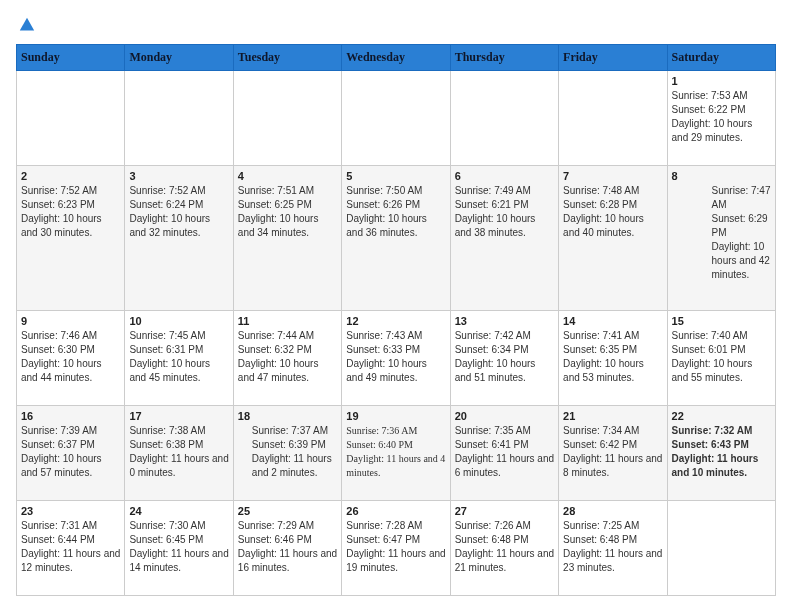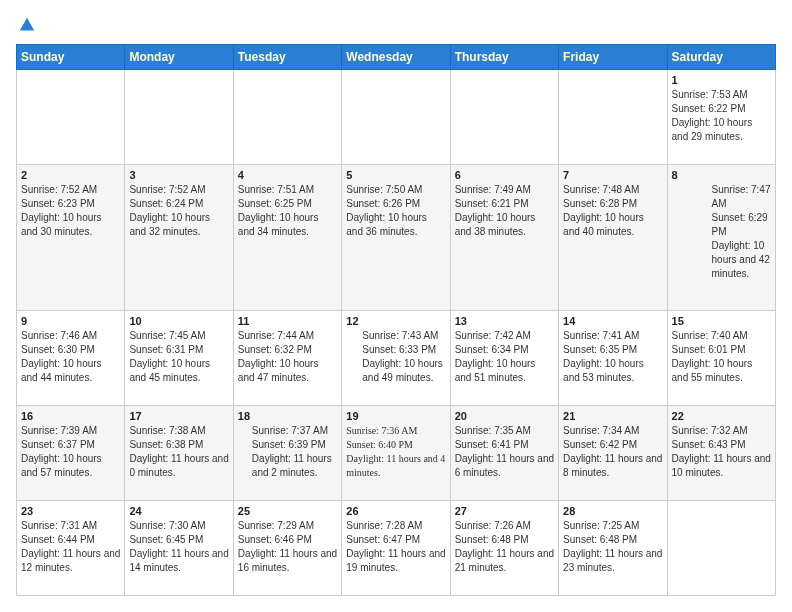--- a/index.html
+++ b/index.html
@@ -53,26 +53,27 @@
     }
     .calendar {
       flex: 1;
       border: 1px solid #ccc;
       border-collapse: collapse;
       width: 100%;
       table-layout: fixed;
     }
     .calendar th {
       background-color: #2a7fd4;
-      color: #fef9c3;
+      color: #0f172a;
       font-size: 12px;
       font-weight: bold;
       padding: 5px 4px;
       text-align: left;
       border: 1px solid #1a6bbf;
+      font-family: Liberation Serif, serif;
     }
     .calendar td {
       vertical-align: top;
       padding: 4px;
       border: 1px solid #ccc;
       font-size: 9.5px;
       color: #333;
       background: #fff;
       height: 78px;
     }
@@ -202,21 +203,21 @@
 Daylight: 10 hours and 45 minutes.</div>
           </td>
           <td>
             <div class="day-number">11</div>
             <div class="day-info" style="white-space: pre-line;">Sunrise: 7:44 AM
 Sunset: 6:32 PM
 Daylight: 10 hours and 47 minutes.</div>
           </td>
           <td>
             <div class="day-number">12</div>
-            <div class="day-info" style="white-space: pre-line; margin-left: 16px;">Sunrise: 7:43 AM
+            <div class="day-info" style="white-space: pre-line;">Sunrise: 7:43 AM
 Sunset: 6:33 PM
 Daylight: 10 hours and 49 minutes.</div>
           </td>
           <td>
             <div class="day-number">13</div>
             <div class="day-info" style="white-space: pre-line;">Sunrise: 7:42 AM
 Sunset: 6:34 PM
 Daylight: 10 hours and 51 minutes.</div>
           </td>
           <td>
@@ -264,21 +265,21 @@
 Daylight: 11 hours and 6 minutes.</div>
           </td>
           <td>
             <div class="day-number">21</div>
             <div class="day-info" style="white-space: pre-line;">Sunrise: 7:34 AM
 Sunset: 6:42 PM
 Daylight: 11 hours and 8 minutes.</div>
           </td>
           <td>
             <div class="day-number">22</div>
-            <div class="day-info" style="white-space: pre-line;">Sunrise: 7:32 AM
+            <div class="day-info" style="white-space: pre-line; font-weight: bold;">Sunrise: 7:32 AM
 Sunset: 6:43 PM
 Daylight: 11 hours and 10 minutes.</div>
           </td>
         </tr>
         <tr>
           <td>
             <div class="day-number">23</div>
             <div class="day-info" style="white-space: pre-line;">Sunrise: 7:31 AM
 Sunset: 6:44 PM
 Daylight: 11 hours and 12 minutes.</div>

